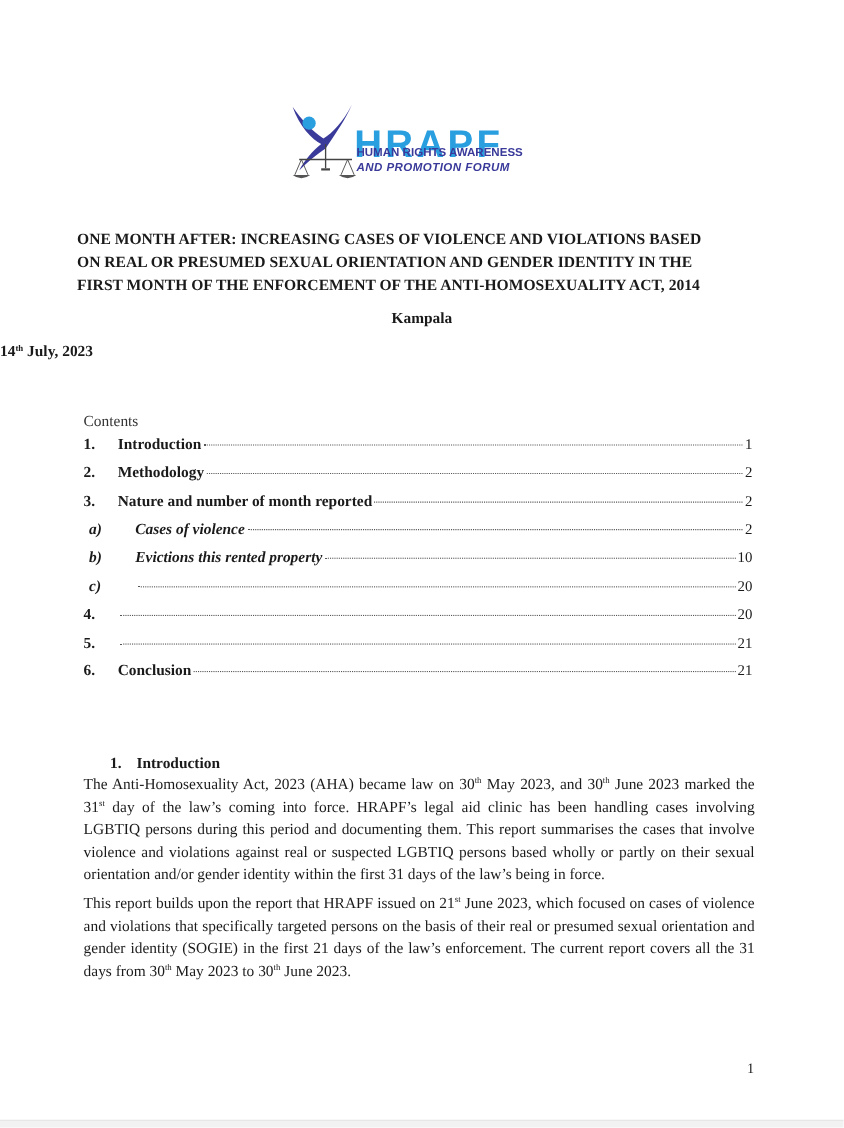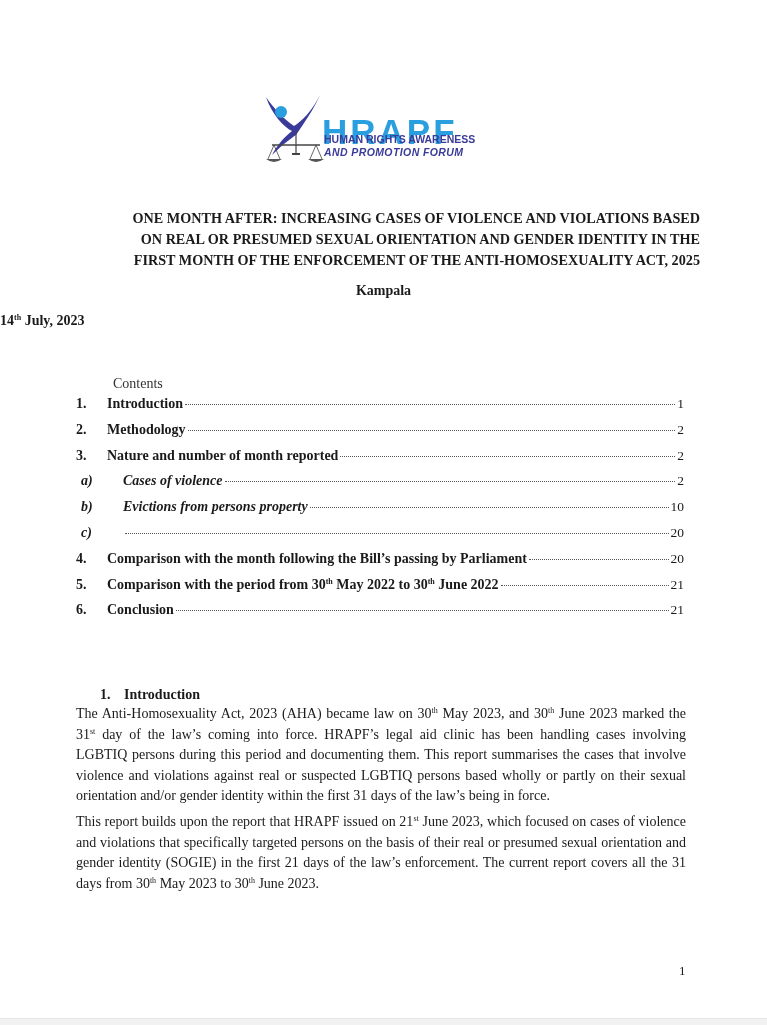--- a/index.html
+++ b/index.html
@@ -8,27 +8,27 @@
     font-family: "Liberation Serif", "DejaVu Serif", serif; color: #1a1a1a;
   }
   .page-bottom { position: absolute; left: 0; right: 0; top: 1018px; height: 7px; background: #f2f2f2; border-top: 1px solid #e6e6e6; }
   .logo { position: absolute; left: 262px; top: 93px; width: 240px; height: 75px; }
   .logo-text-big { position: absolute; left: 60px; top: 0px; font-family: "Liberation Sans", "DejaVu Sans", sans-serif; font-weight: bold; font-size: 35px; letter-spacing: 3px; color: #2a9fe0; line-height: 38px; margin-top: 20px; }
   .logo-sub { position: absolute; left: 62px; font-family: "Liberation Sans", "DejaVu Sans", sans-serif; font-weight: bold; font-size: 10.5px; color: #3a3a9a; line-height: 12px; white-space: nowrap; }
   .logo-sub.l1 { top: 40px; }
   .logo-sub.l2 { top: 53px; letter-spacing: 0.4px; font-style: italic; }
   .logo-mark { position: absolute; left: 0; top: 0; }
 
-  .title { position: absolute; left: 70px; width: 630px; top: 208px; text-align: right; font-weight: bold; font-size: 14.2px; line-height: 21px; }
+  .title { position: absolute; left: 70px; width: 630px; top: 208px; text-align: left; font-weight: bold; font-size: 14.2px; line-height: 21px; }
   .title div { white-space: nowrap; }
   .place { position: absolute; left: 0; width: 767px; top: 283px; text-align: center; font-weight: bold; font-size: 14px; }
   .date { position: absolute; left: 0; width: 767px; top: 313px; font-weight: bold; font-size: 14px; }
   sup { font-size: 8px; vertical-align: 5px; line-height: 0; }
 
-  .toc-heading { position: absolute; left: 76px; top: 376px; font-family: "Liberation Serif", serif; font-size: 14px; color: #333; margin-left: 37px; }
+  .toc-heading { position: absolute; left: 76px; top: 376px; font-family: "Liberation Serif", serif; font-size: 14px; color: #333; }
   .toc { position: absolute; left: 76px; width: 608px; top: 396px; }
   .toc-row { position: relative; height: 25.8px; display: flex; align-items: baseline; font-size: 14px; }
   .toc-num { width: 31px; font-weight: bold; flex: none; }
   .toc-row.sub .toc-num { width: 26px; padding-left: 5px; font-style: italic; font-weight: bold; }
   .toc-label { font-weight: bold; flex: none; white-space: nowrap; }
   .toc-row.sub .toc-label { font-style: italic; }
   .toc-row.sub { padding-left: 0; }
   .toc-row.sub .toc-num { margin-right: 16px; }
   .toc-dots { flex: 1; border-bottom: 1px dotted #555; margin: 0 2px; position: relative; top: -3px; }
   .toc-page { flex: none; font-size: 13.5px; }
@@ -58,21 +58,21 @@
     <rect x="30" y="60" width="8" height="2" fill="#444"></rect>
   </svg>
   <div class="logo-text-big">HRAPF</div>
   <div class="logo-sub l1">HUMAN  RIGHTS AWARENESS</div>
   <div class="logo-sub l2">AND PROMOTION FORUM</div>
 </div>
 
 <div class="title">
   <div>ONE MONTH AFTER: INCREASING CASES OF VIOLENCE AND VIOLATIONS BASED</div>
   <div>ON REAL OR PRESUMED SEXUAL ORIENTATION AND GENDER IDENTITY IN THE</div>
-  <div>FIRST MONTH OF THE ENFORCEMENT OF THE ANTI-HOMOSEXUALITY ACT, 2025</div>
+  <div>FIRST MONTH OF THE ENFORCEMENT OF THE ANTI-HOMOSEXUALITY ACT, 2014</div>
 </div>
 <div class="place">Kampala</div>
 <div class="date"><span>14</span><sup>th</sup><span> July, 2023</span></div>
 
 <div class="toc-heading">Contents</div>
 <div class="toc">
   <div class="toc-row">
     <span class="toc-num">1.</span>
     <span class="toc-label">Introduction</span>
     <span class="toc-dots"></span>
@@ -91,38 +91,36 @@
     <span class="toc-page">2</span>
   </div>
   <div class="toc-row sub">
     <span class="toc-num">a)</span>
     <span class="toc-label">Cases of violence</span>
     <span class="toc-dots"></span>
     <span class="toc-page">2</span>
   </div>
   <div class="toc-row sub">
     <span class="toc-num">b)</span>
-    <span class="toc-label">Evictions from persons property</span>
+    <span class="toc-label">Evictions this rented property</span>
     <span class="toc-dots"></span>
     <span class="toc-page">10</span>
   </div>
   <div class="toc-row sub">
     <span class="toc-num">c)</span>
     <span class="toc-dots"></span>
     <span class="toc-page">20</span>
   </div>
   <div class="toc-row">
     <span class="toc-num">4.</span>
-    <span class="toc-label">Comparison with the month following the Bill’s passing by Parliament</span>
     <span class="toc-dots"></span>
     <span class="toc-page">20</span>
   </div>
   <div class="toc-row">
     <span class="toc-num">5.</span>
-    <span class="toc-label"><span>Comparison with the period from 30</span><sup>th</sup><span> May 2022 to 30</span><sup>th</sup><span> June 2022</span></span>
     <span class="toc-dots"></span>
     <span class="toc-page">21</span>
   </div>
   <div class="toc-row">
     <span class="toc-num">6.</span>
     <span class="toc-label">Conclusion</span>
     <span class="toc-dots"></span>
     <span class="toc-page">21</span>
   </div>
 </div>

